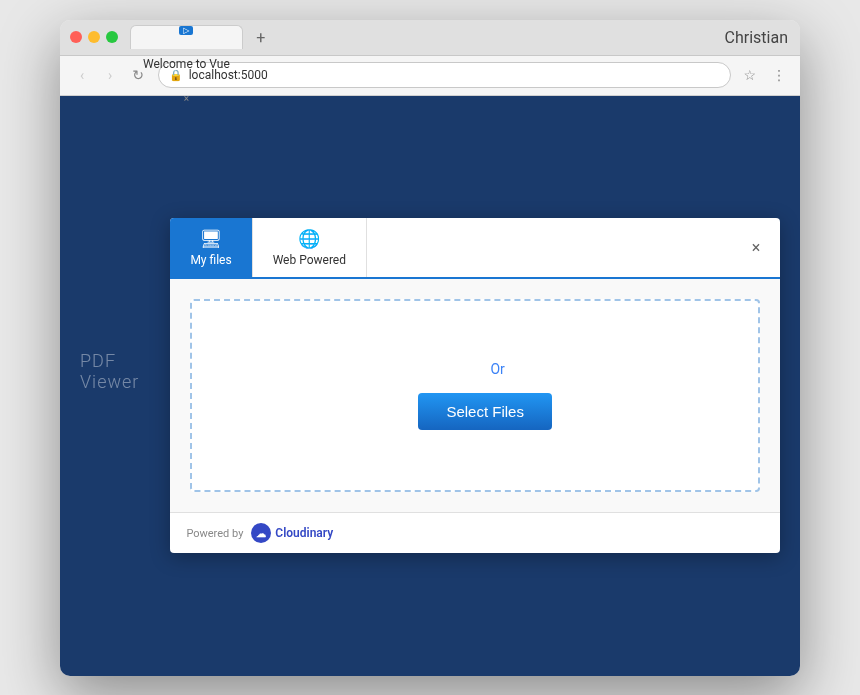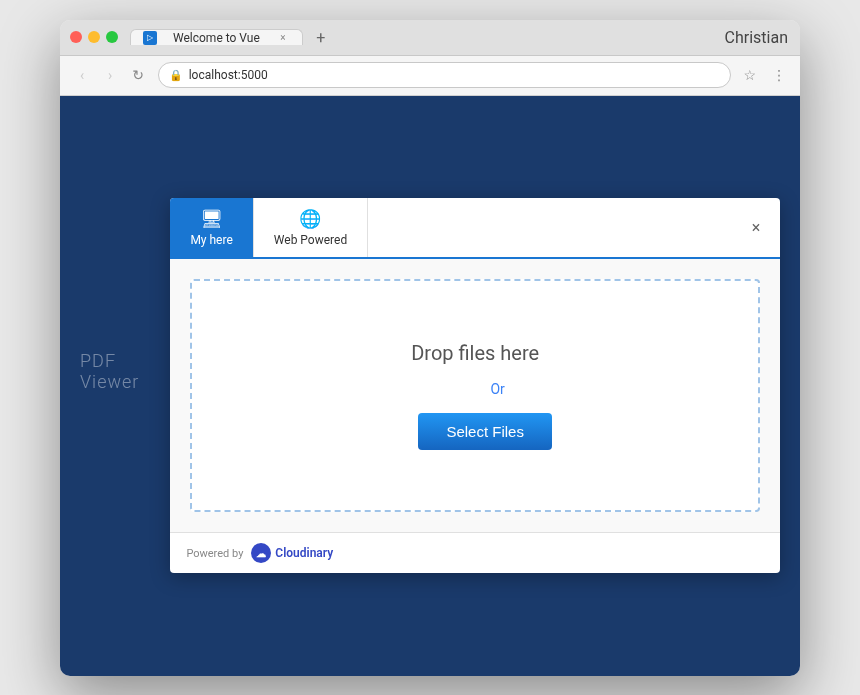--- a/index.html
+++ b/index.html
@@ -55,28 +55,29 @@
       display: flex;
       align-items: center;
       margin-left: 12px;
       flex: 1;
     }
 
     .tab {
       background: #f5f5f5;
       border-radius: 6px 6px 0 0;
       padding: 0 12px;
-      height: 16px;
-      display: flex;
-      align-items: center;
-      gap: 16px;
+      height: 24px;
+      display: flex;
+      align-items: center;
+      gap: 22px;
       font-size: 12px;
       color: #333;
       border: 1px solid #ccc;
       border-bottom: none;
+      flex-direction: column;
     }
 
     .tab-favicon {
       width: 14px;
       height: 14px;
       background: #1976d2;
       border-radius: 2px;
       display: flex;
       align-items: center;
       justify-content: center;
@@ -363,32 +364,31 @@
   </div>
 
   <div class="browser-content">
     <div class="page-title">PDF Viewer</div>
 
     <div class="modal">
 
       <div class="modal-header">
         <div class="modal-tab active">
           <span class="modal-tab-icon">🖥</span>
-          <span>My here</span>
+          <span>My files</span>
         </div>
         <div class="modal-tab">
           <span class="modal-tab-icon">🌐</span>
           <span>Web Powered</span>
         </div>
         <div class="modal-close">×</div>
       </div>
 
       <div class="modal-body">
         <div class="drop-zone">
-          <span class="drop-text">Drop files here</span>
           <span class="or-text">Or</span>
           <button class="select-files-btn">Select Files</button>
         </div>
       </div>
 
       <div class="modal-footer">
         <span class="powered-by-text">Powered by</span>
         <div class="cloudinary-logo">
           <div class="cloudinary-icon">☁</div>
           <span>Cloudinary</span>

